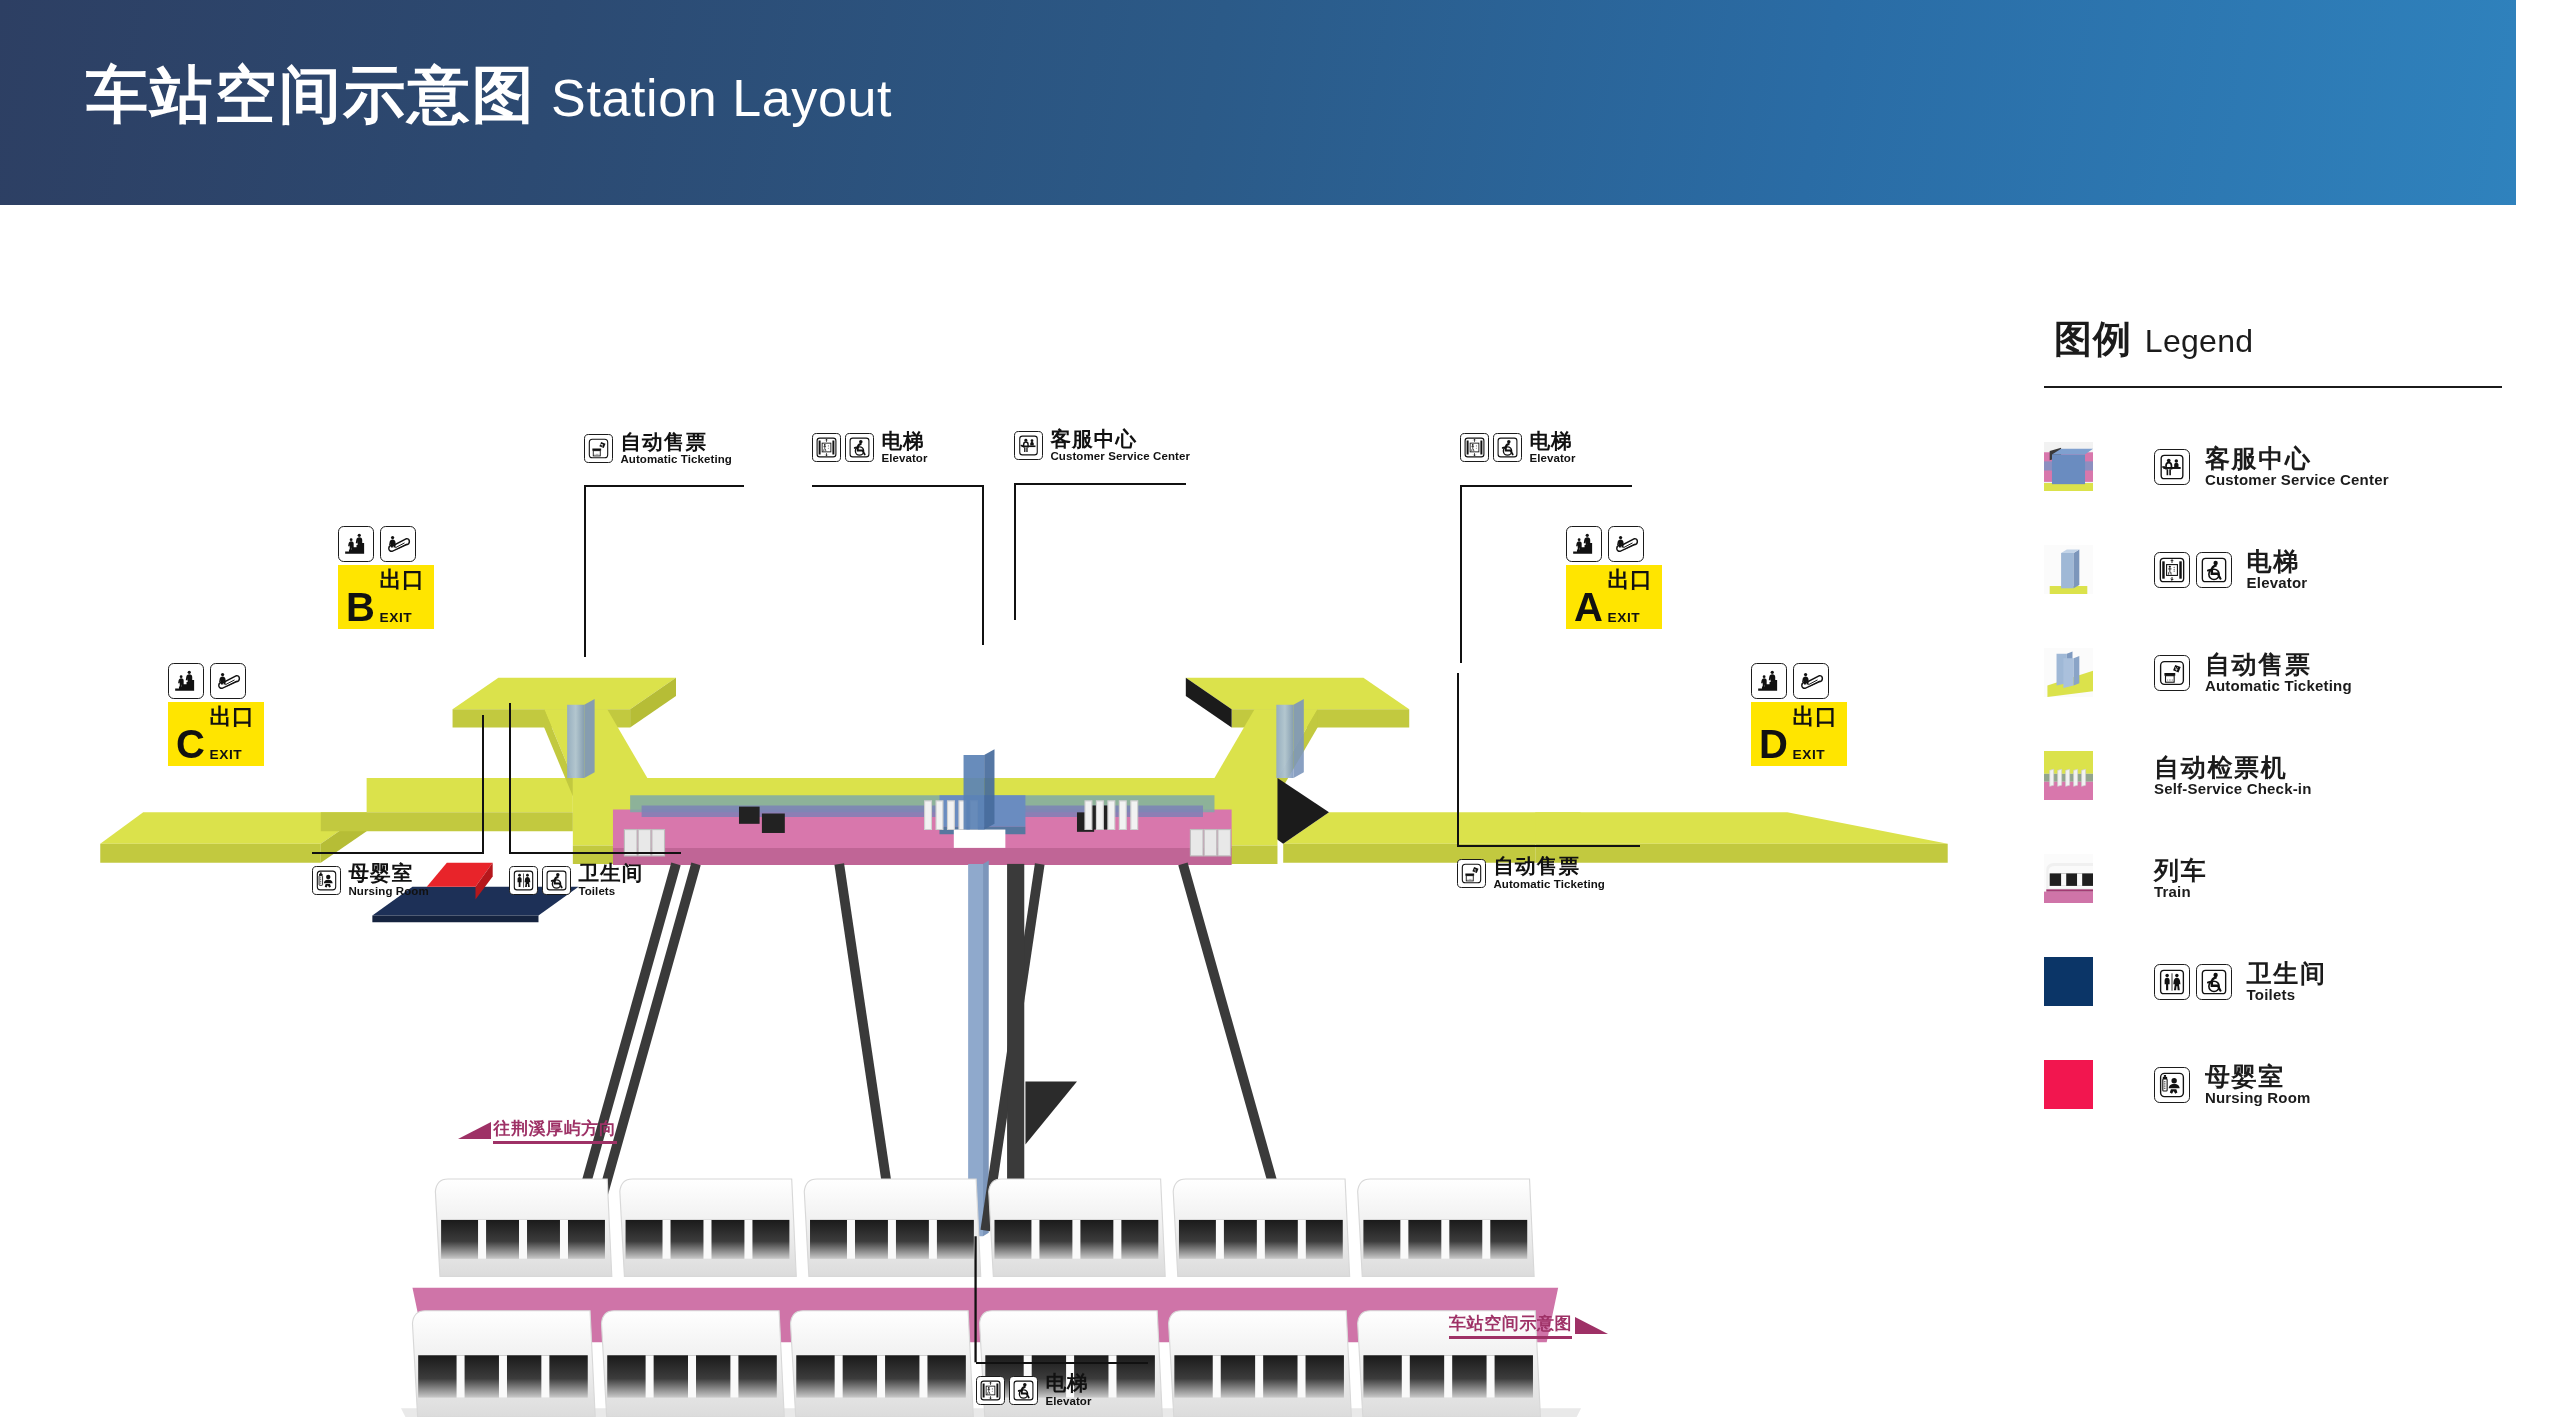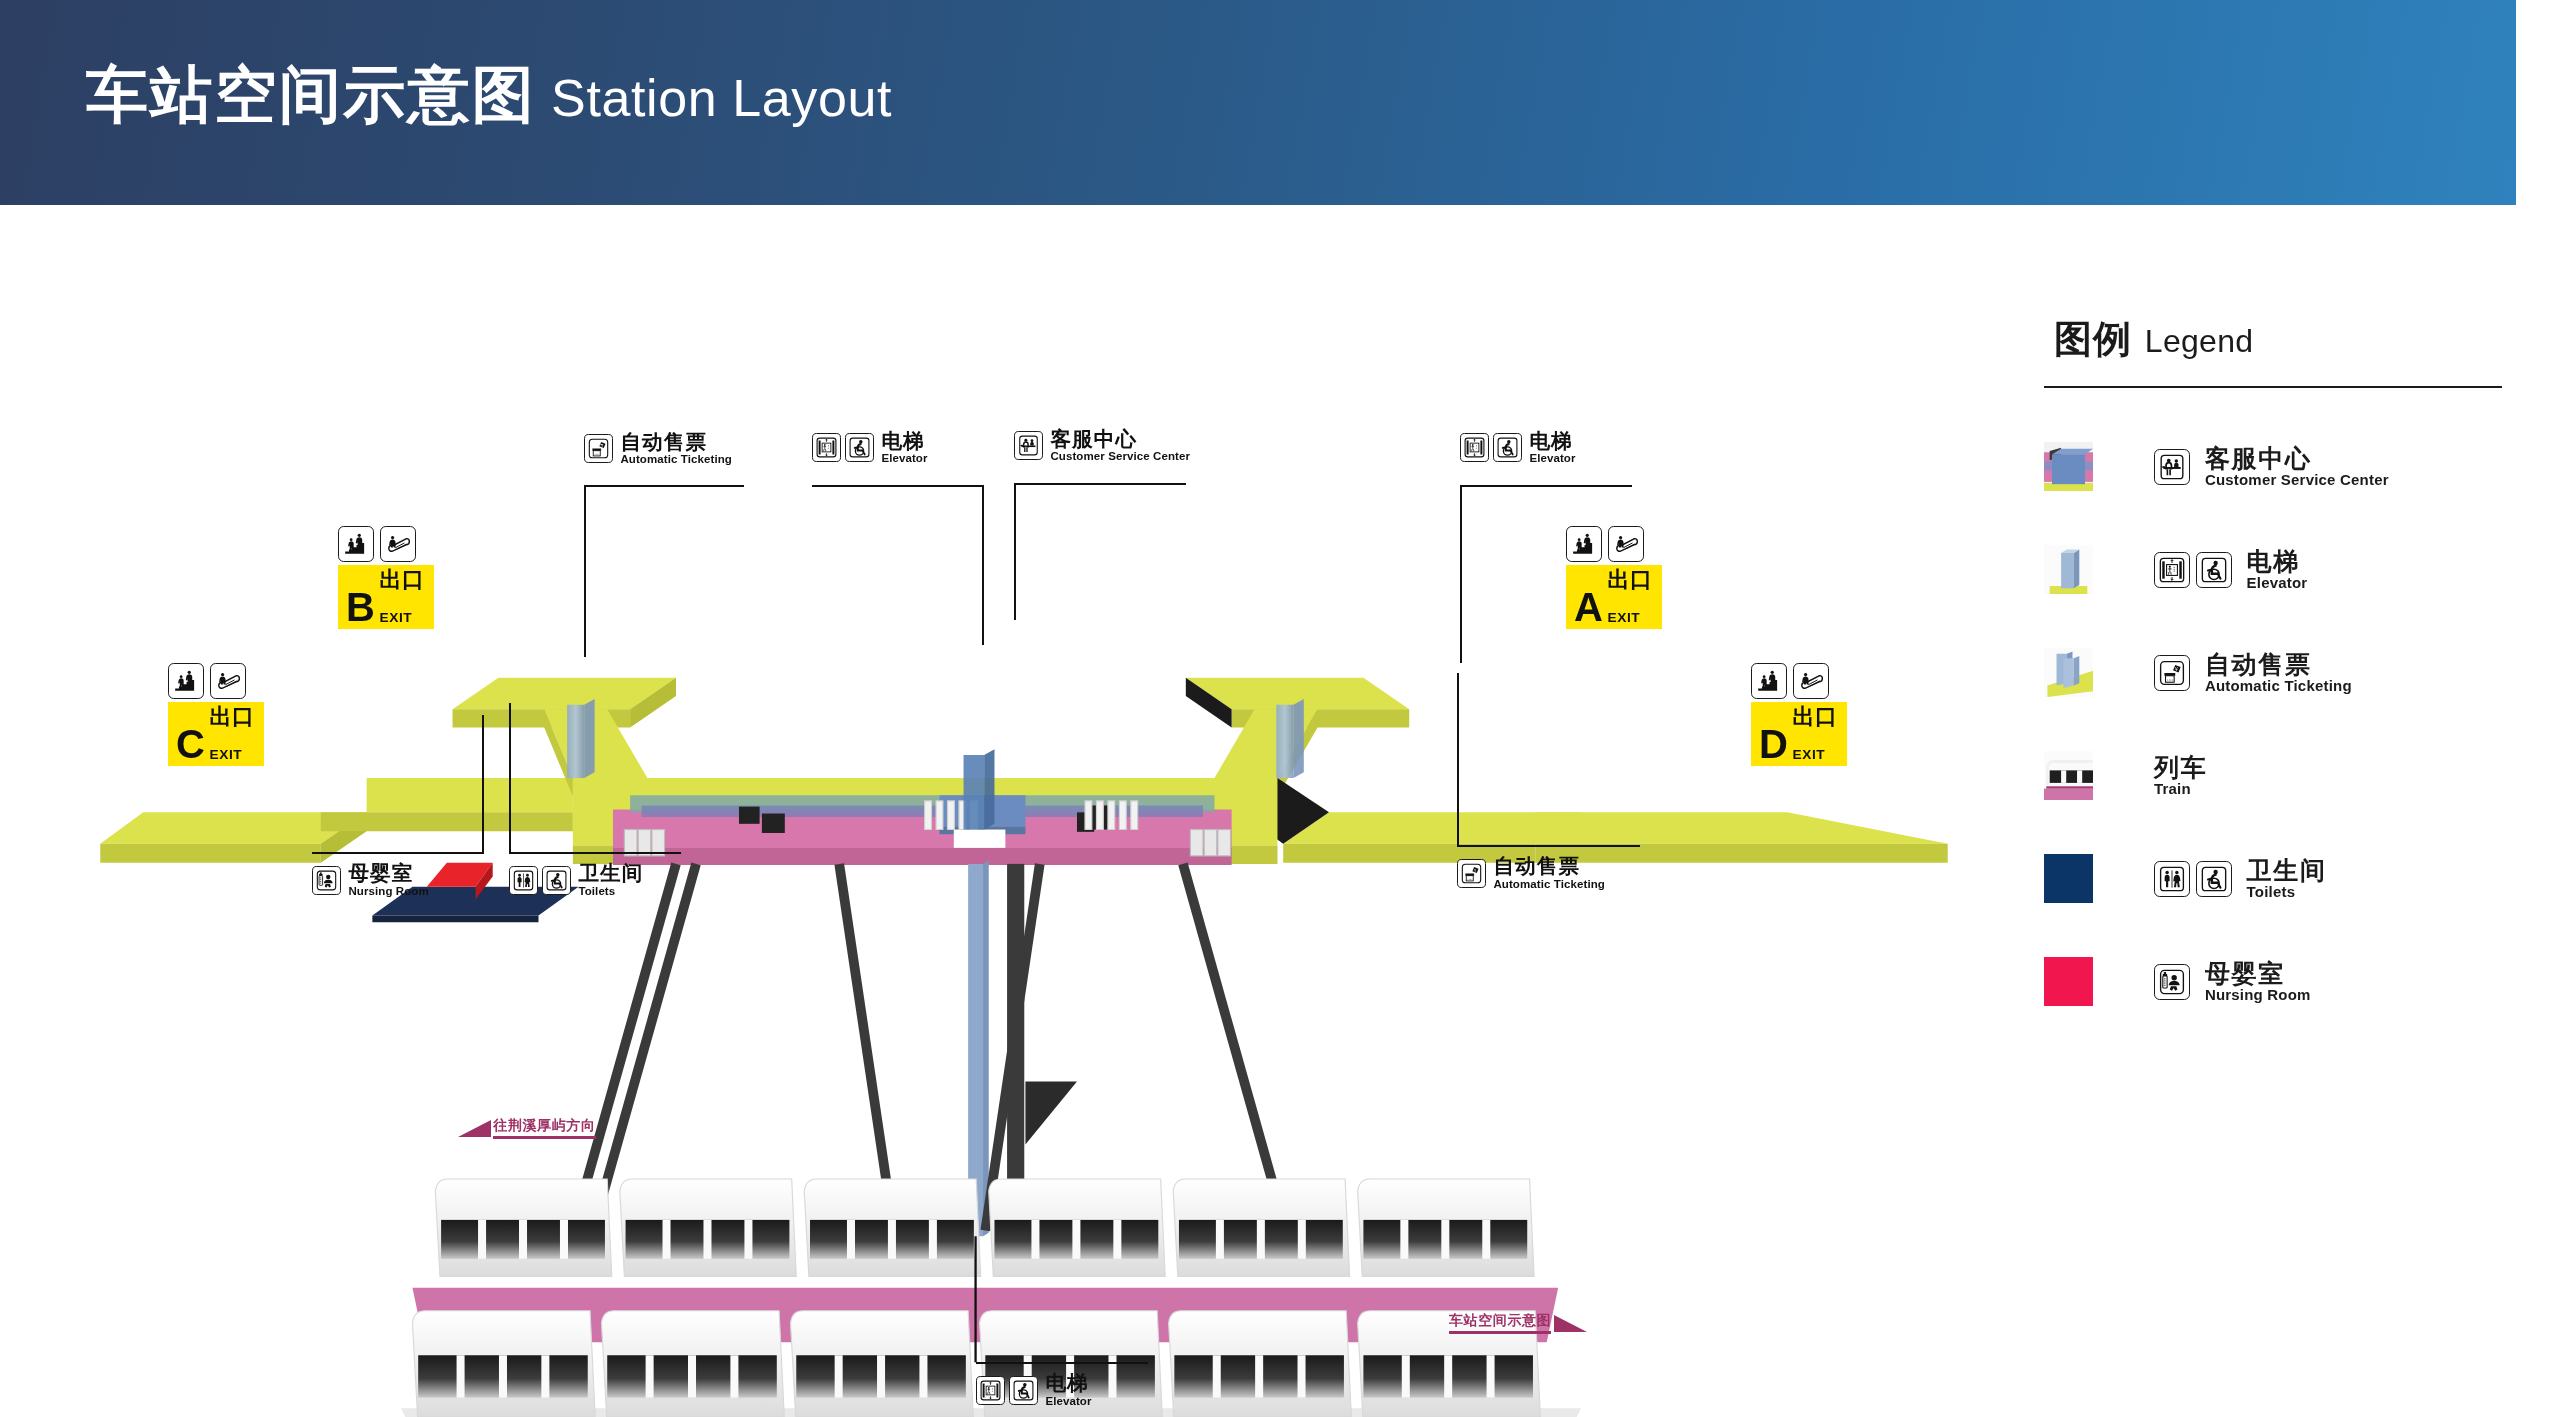--- a/index.html
+++ b/index.html
@@ -55,21 +55,21 @@
   .exit { position:absolute; }
   .exit .icons { display:flex; margin-bottom:3.4px; }
   .exit .badge { background:#FFE500; display:flex; align-items:flex-end; padding:3.4px 9.2px 4.6px 8px; }
   .exit .badge .letter { font-size:40px; font-weight:bold; color:#111; line-height:0.85; }
   .exit .badge .zh { margin-left:4.6px; display:flex; flex-direction:column; align-items:flex-start;gap:20px; }
   .exit .badge .zh .cn { font-size:22px; font-weight:bold; color:#111; letter-spacing:0.6px; line-height:1; }
   .exit .badge .zh .en { font-size:13.7px; font-weight:bold; color:#111; letter-spacing:0.6px; line-height:1; }
 
   
   .dir { position:absolute; display:flex; align-items:center; }
-  .dir .label { font-size:14px; font-weight:bold; color:#9e3166; letter-spacing:0.6px;
+  .dir .label { font-size:17px; font-weight:bold; color:#9e3166; letter-spacing:0.6px;
                  border-bottom:3.4px solid #9e3166; padding-bottom:1.1px; }
   .dir .tri { width:0; height:0; }
   .dir.left .tri { border-top:0 solid transparent; border-bottom:17px solid #9e3166; border-left:33px solid transparent; margin-right:2.3px; }
   .dir.right .tri { border-top:0 solid transparent; border-bottom:17px solid #9e3166; border-right:33px solid transparent; margin-left:2.3px; }
 
   
   #diagram { position:absolute; left:0; top:0; width:2005px; height:1213px; }
 </style>
 </head>
 <body>
@@ -763,20 +763,40 @@
               <circle cx="25" cy="37" r="0.9" fill="#111"></circle>
             </svg>
         </span>
       </span>
       <span class="legend-text">
         <span class="cn">自动售票</span>
         <span class="en">Automatic Ticketing</span>
       </span>
     </div>
 
+    <div class="legend-row noicon">
+      <span class="legend-swatch">
+        <svg viewBox="0 0 86 86" width="49" height="49">
+          <rect x="0" y="0" width="86" height="40" fill="#dbe24b"></rect>
+          <rect x="0" y="40" width="86" height="14" fill="#92a58e"></rect>
+          <rect x="0" y="54" width="86" height="32" fill="#d877ac"></rect>
+          <g fill="#f2f2f2" stroke="#cfcfcf" stroke-width="1.2">
+            <polygon points="10,34 17,32 17,60 10,62"></polygon>
+            <polygon points="24,34 31,32 31,60 24,62"></polygon>
+            <polygon points="38,34 45,32 45,60 38,62"></polygon>
+            <polygon points="52,34 59,32 59,60 52,62"></polygon>
+            <polygon points="66,34 73,32 73,60 66,62"></polygon>
+          </g>
+        </svg>
+      </span>
+      <span class="legend-text">
+        <span class="cn">自动检票机</span>
+        <span class="en">Self-Service Check-in</span>
+      </span>
+    </div>
 
     <div class="legend-row noicon">
       <span class="legend-swatch">
         <svg viewBox="0 0 86 86" width="49" height="49">
           <rect x="0" y="0" width="86" height="86" fill="#fbfbfb"></rect>
           <rect x="0" y="66" width="86" height="20" fill="#cf74a8"></rect>
           <path d="M4 62 L4 28 Q4 18 16 16 L86 16 L86 62 Z" fill="#f0f0f0"></path>
           <path d="M8 60 L8 30 Q8 22 18 21 L86 21 L86 60 Z" fill="#fafafa"></path>
           <rect x="10" y="34" width="76" height="22" fill="#1f1f1f"></rect>
           <rect x="30" y="34" width="9" height="22" fill="#fafafa"></rect>

